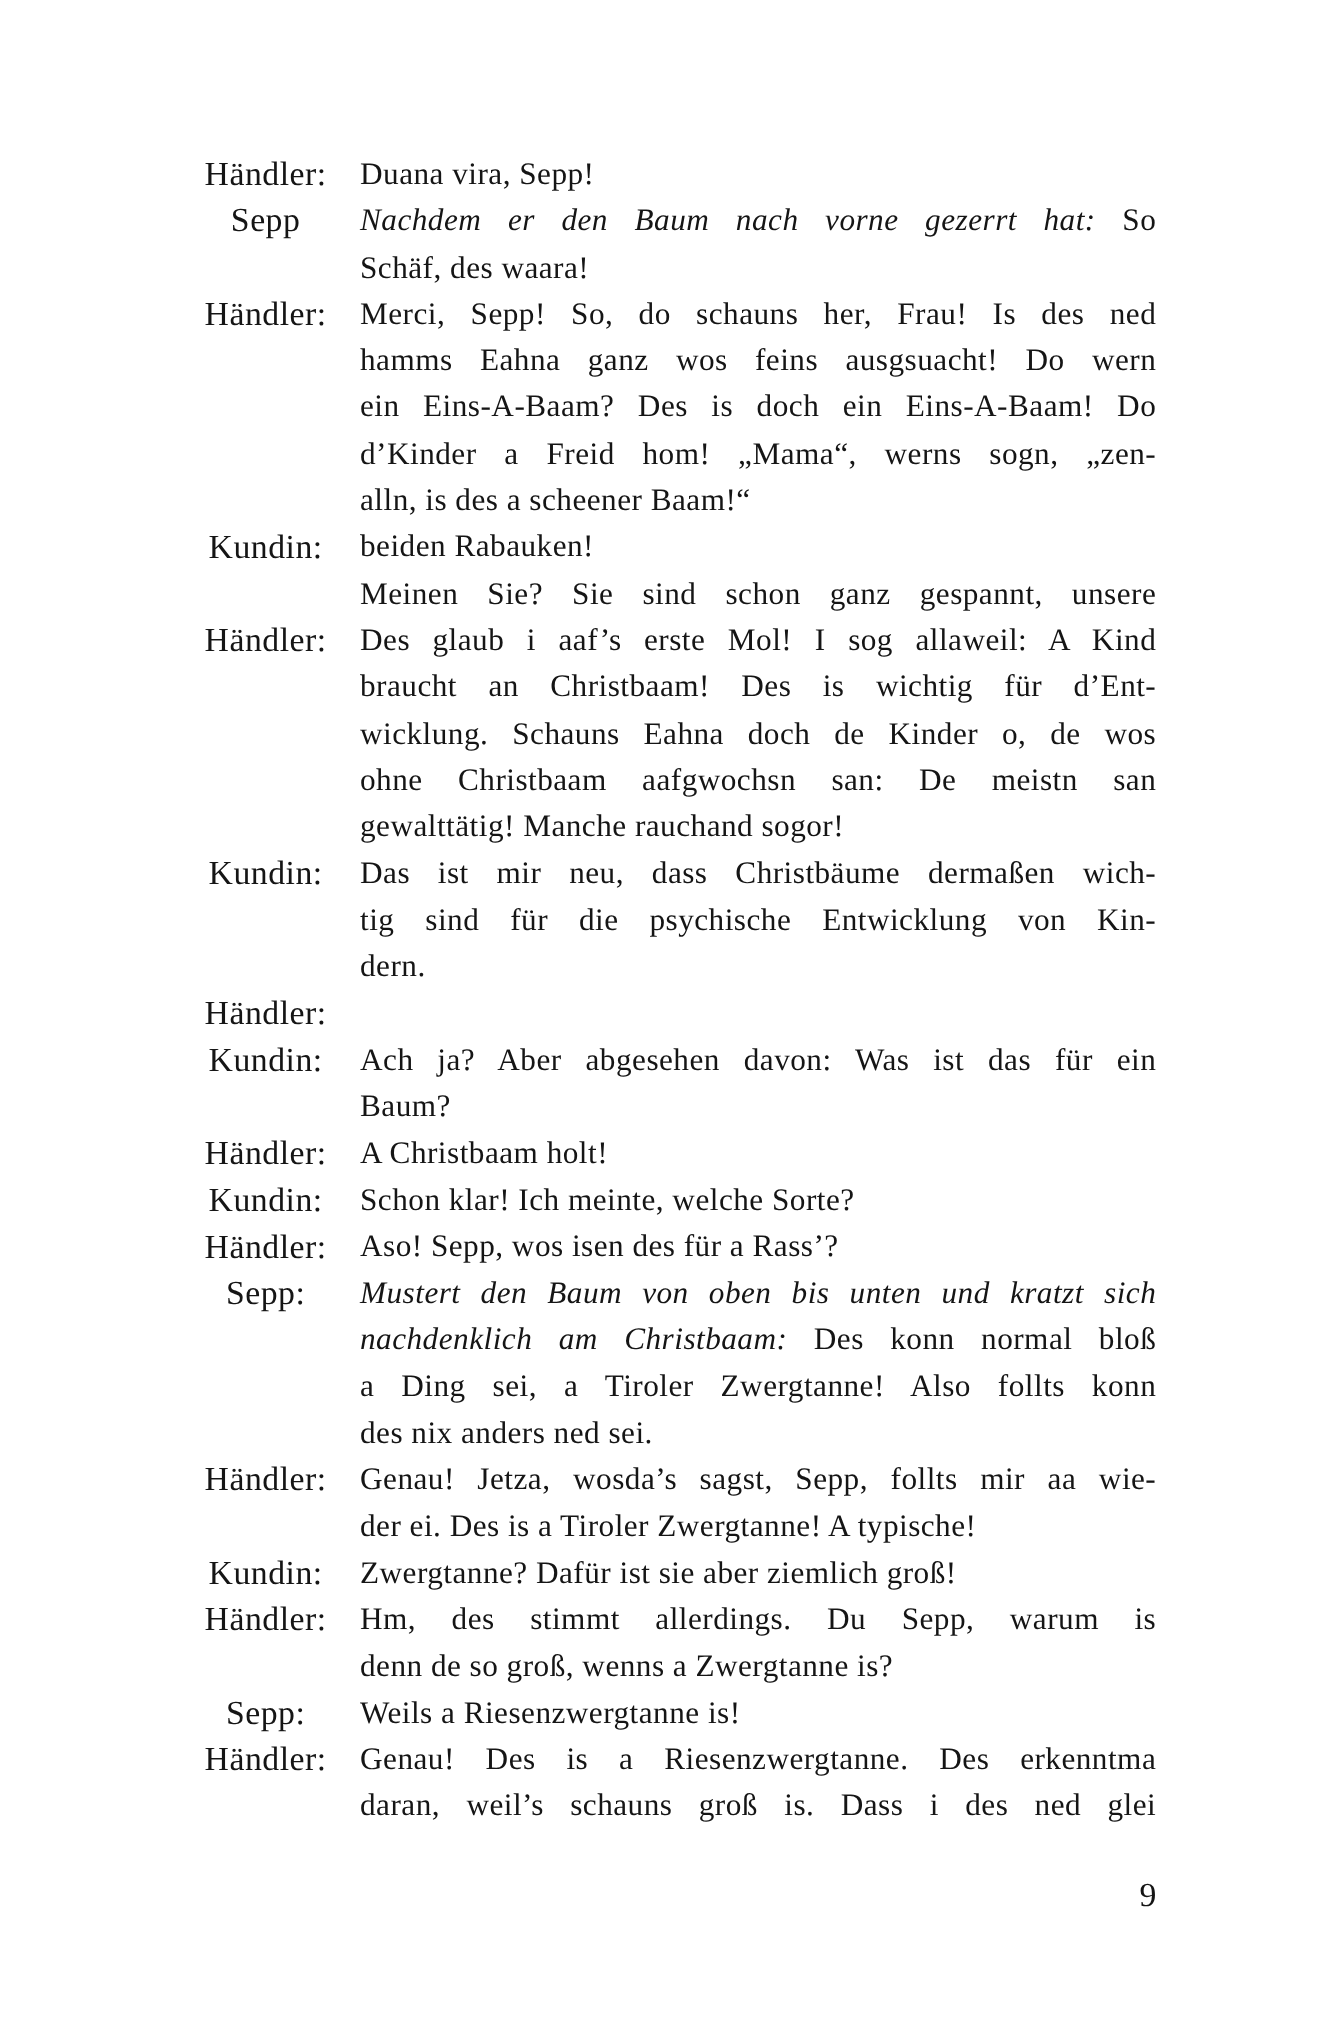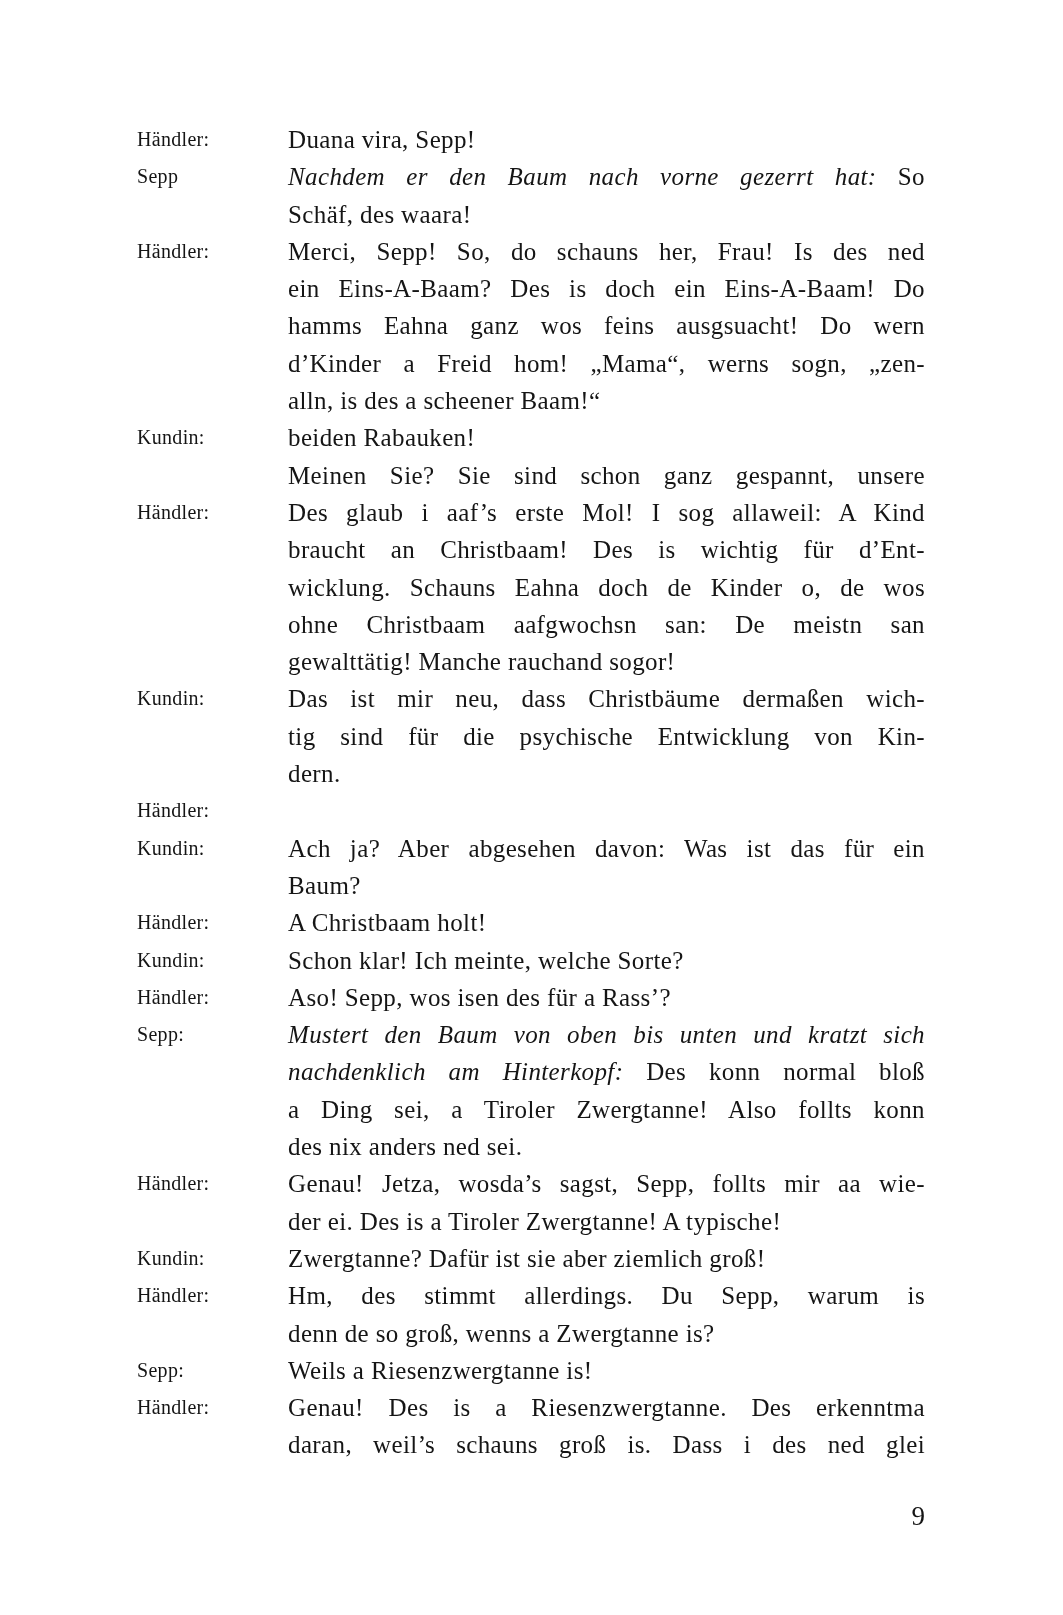--- a/index.html
+++ b/index.html
@@ -22,24 +22,25 @@
     top: 121px;
     width: 788px;
   }
   .entry {
     display: flex;
     align-items: flex-start;
   }
   .speaker {
     flex: 0 0 151px;
     width: 151px;
-    font-size: 20px;
+    font-size: 27px;
     line-height: 37.3px;
     letter-spacing: 0.015em;
     white-space: nowrap;
+    text-align: center;
   }
   .lines {
     flex: 0 0 637px;
     width: 637px;
   }
   .line {
     font-size: 25px;
     line-height: 37.3px;
     letter-spacing: 0.015em;
     text-align: left;
@@ -77,22 +78,22 @@
         <div class="speaker">Sepp</div>
         <div class="lines">
           <div class="line just"><em>Nachdem er den Baum nach vorne gezerrt hat:</em><span> So</span></div>
           <div class="line"><span>Schäf, des waara!</span></div>
         </div>
       </div>
       <div class="entry">
         <div class="speaker">Händler:</div>
         <div class="lines">
           <div class="line just"><span>Merci, Sepp! So, do schauns her, Frau! Is des ned</span></div>
+          <div class="line just"><span>hamms Eahna ganz wos feins ausgsuacht! Do wern</span></div>
           <div class="line just"><span>ein Eins-A-Baam? Des is doch ein Eins-A-Baam! Do</span></div>
-          <div class="line just"><span>hamms Eahna ganz wos feins ausgsuacht! Do wern</span></div>
           <div class="line just"><span>d’Kinder a Freid hom! „Mama“, werns sogn, „zen-</span></div>
           <div class="line"><span>alln, is des a scheener Baam!“</span></div>
         </div>
       </div>
       <div class="entry">
         <div class="speaker">Kundin:</div>
         <div class="lines">
           <div class="line"><span>beiden Rabauken!</span></div>
           <div class="line just"><span>Meinen Sie? Sie sind schon ganz gespannt, unsere</span></div>
         </div>
@@ -140,21 +141,21 @@
       <div class="entry">
         <div class="speaker">Händler:</div>
         <div class="lines">
           <div class="line"><span>Aso! Sepp, wos isen des für a Rass’?</span></div>
         </div>
       </div>
       <div class="entry">
         <div class="speaker">Sepp:</div>
         <div class="lines">
           <div class="line just"><em>Mustert den Baum von oben bis unten und kratzt sich</em></div>
-          <div class="line just"><em>nachdenklich am Hinterkopf:</em><span> Des konn normal bloß</span></div>
+          <div class="line just"><em>nachdenklich am Christbaam:</em><span> Des konn normal bloß</span></div>
           <div class="line just"><span>a Ding sei, a Tiroler Zwergtanne! Also follts konn</span></div>
           <div class="line"><span>des nix anders ned sei.</span></div>
         </div>
       </div>
       <div class="entry">
         <div class="speaker">Händler:</div>
         <div class="lines">
           <div class="line just"><span>Genau! Jetza, wosda’s sagst, Sepp, follts mir aa wie-</span></div>
           <div class="line"><span>der ei. Des is a Tiroler Zwergtanne! A typische!</span></div>
         </div>

